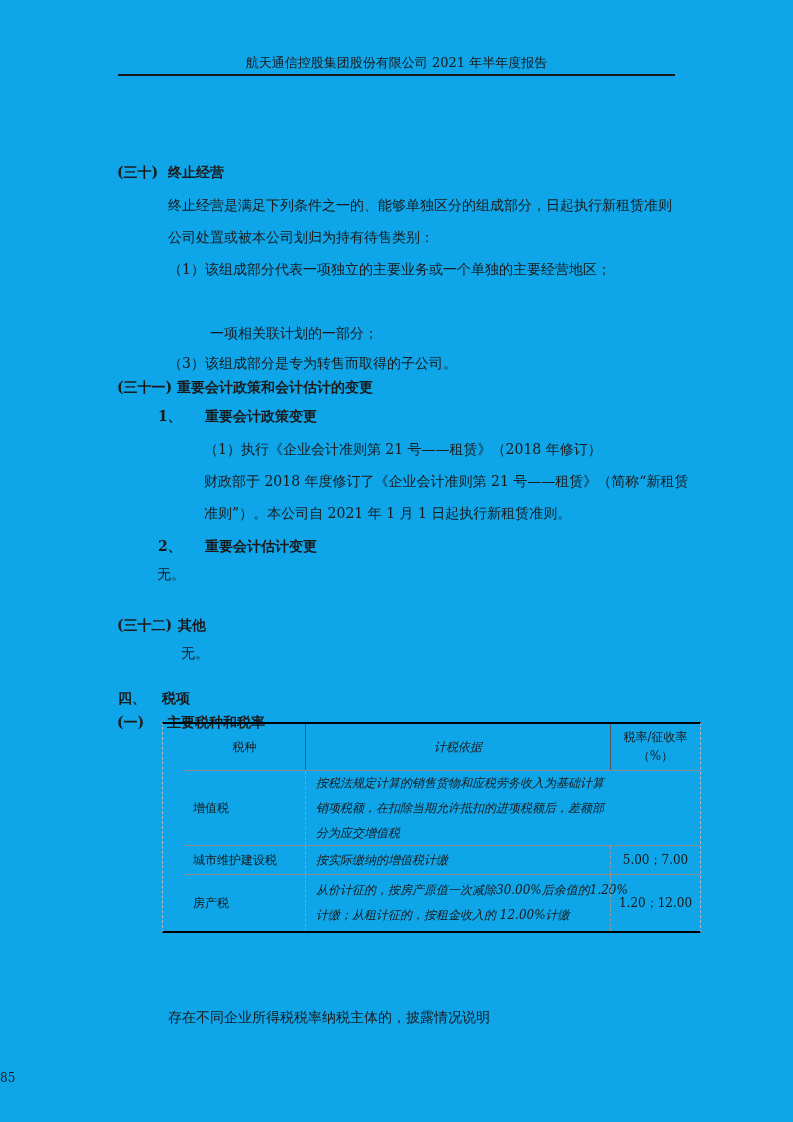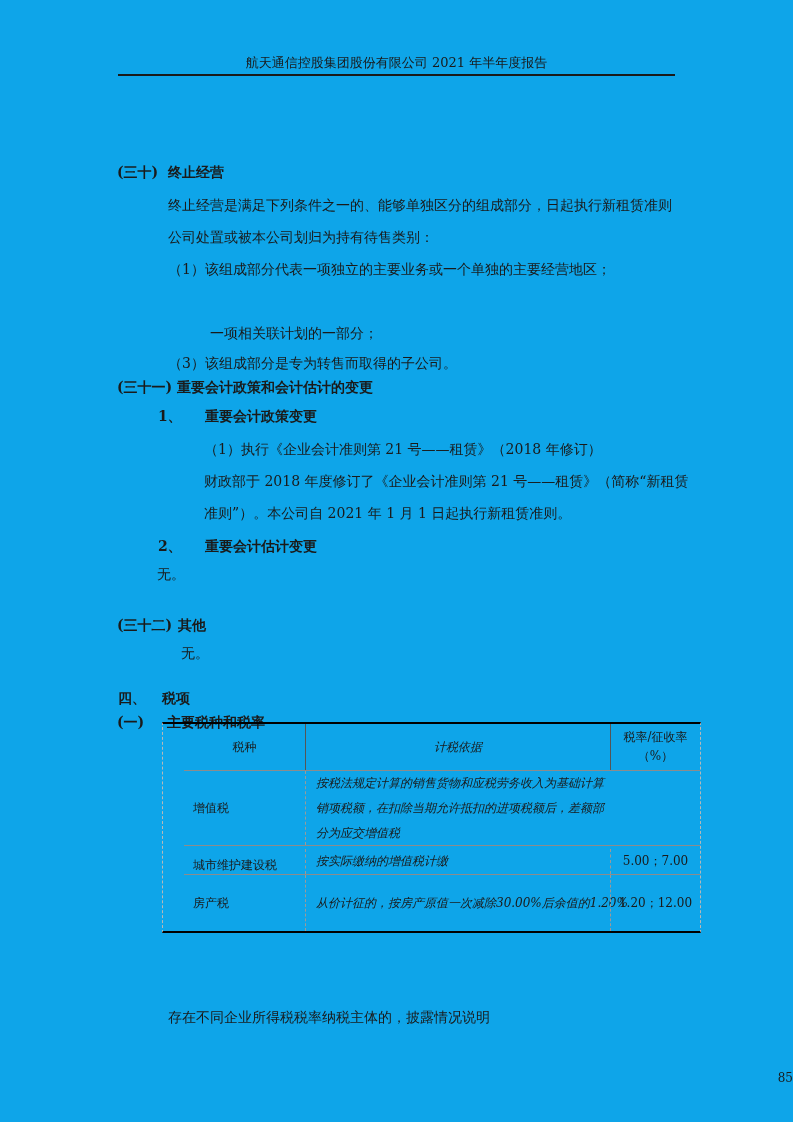--- a/index.html
+++ b/index.html
@@ -6,21 +6,21 @@
   .page {
     position:relative; width:793px; height:1122px; background:#0ea5e9;
     font-family:"DejaVu Serif","Liberation Serif",serif;
     color:#1a1a1a; overflow:hidden;
   }
   .abs { position:absolute; white-space:nowrap; }
   .doc-line { font-size:14px; line-height:19px; }
   .bold { font-weight:bold; }
   .hdr { font-size:13px; line-height:17px; width:793px; left:0; text-align:center; }
   .hdr-rule { position:absolute; left:118px; top:74px; width:557px; height:2px; background:#1a1a1a; }
-  .pagenum { font-size:12px; width:793px; left:0; text-align:right; }
+  .pagenum { font-size:12px; width:793px; left:0; text-align:left; }
 
   
   .taxtable {
     position:absolute; left:162px; top:722px; width:516px; box-sizing:content-box;
     border-top:2px solid #000; border-bottom:2px solid #000;
     border-left:1px dashed #b8b8b8; border-right:1px dashed #b8b8b8;
     font-size:12px;
     padding-left:21px;
   }
   .trow { display:flex; box-sizing:border-box; }
@@ -29,21 +29,21 @@
   .tc1 { width:121px; }
   .tc2 { width:305px; border-left:1px dashed #9a9a9a;font-style:italic; }
   .tc3 { width:90px;  border-left:1px dashed #9a9a9a; }
   .thead { height:46px; }
   .thead .tc { text-align:center; line-height:19px; }
   .thead .tc2, .thead .tc3 { border-left:1px solid #555; }
   .tbody .tc1 { padding-left:9px; text-align:left; }
   .tbody .tc2 { padding-left:10px; padding-right:4px; text-align:left; line-height:25px; }
   .tbody .tc3 { text-align:center; line-height:25px; }
   .r1 { height:75px; }
-  .r2 { height:29px;align-items:flex-end; }
+  .r2 { height:29px; }
   .r3 { height:26px; }
   .r4 { height:57px; }
   .cellline { display:block; white-space:nowrap; }
 </style>
 </head>
 <body>
 
 <div class="page">
 
   <div class="abs hdr" style="top:54px;">航天通信控股集团股份有限公司 2021 年半年度报告</div>
@@ -117,20 +117,21 @@
       </div>
     </div>
 
 
     <div class="trow tbody r4">
       <div class="tc tc1">
         <span class="cellline">房产税</span>
       </div>
       <div class="tc tc2">
         <span class="cellline">从价计征的，按房产原值一次减除30.00%后余值的1.20%</span>
+        <span class="cellline">计缴；从租计征的，按租金收入的 12.00%计缴</span>
       </div>
       <div class="tc tc3">
         <span class="cellline">1.20；12.00</span>
       </div>
     </div>
   </div>
 
   <div class="abs doc-line" style="left:168px; top:1008px;">存在不同企业所得税税率纳税主体的，披露情况说明</div>
 
   <div class="abs pagenum" style="top:1071px;">85</div>

